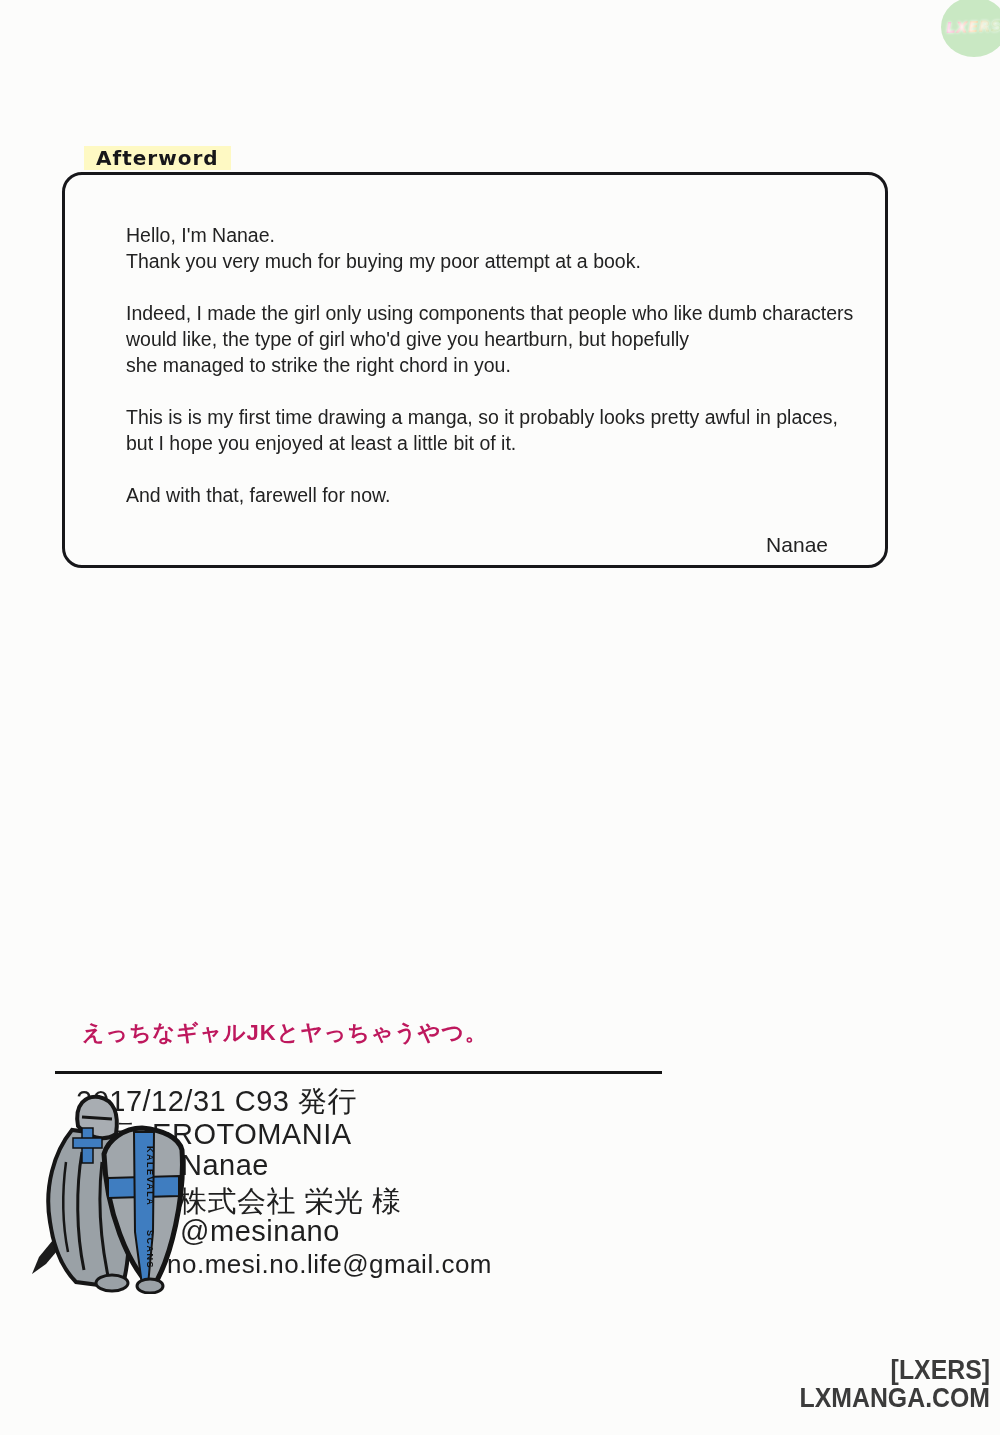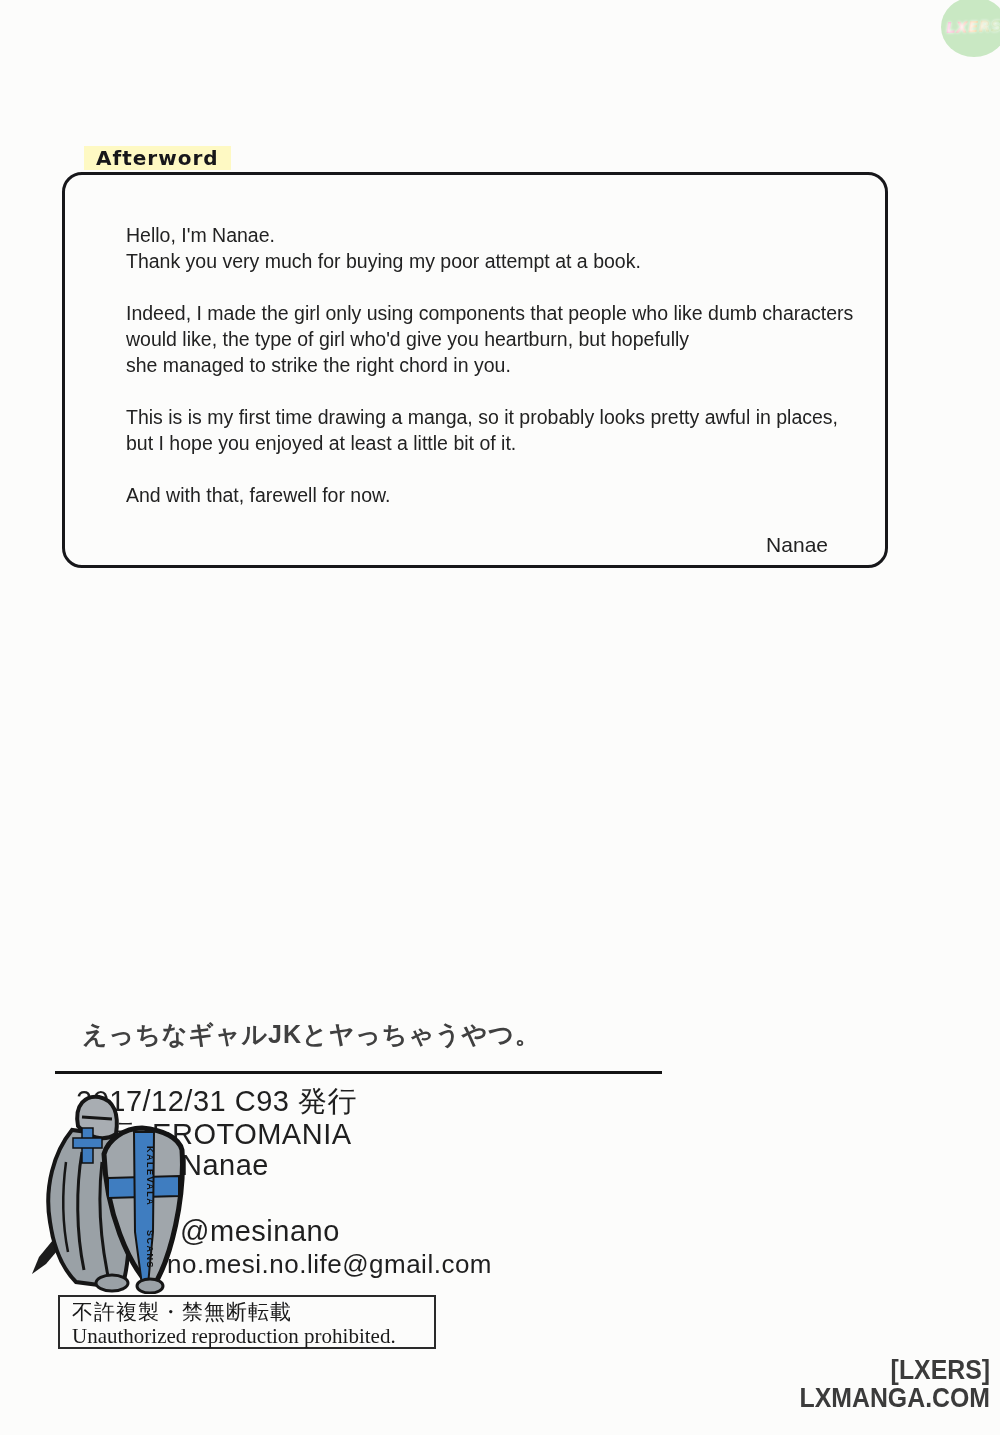--- a/index.html
+++ b/index.html
@@ -44,21 +44,21 @@
     font-size:19.5px; line-height:26px; color:#222;margin-left:38px;
   }
   .afterword-body p { margin:0 0 26px 0; white-space:pre-line; }
   .afterword-sign {
     text-align:right; padding-right:78px; font-size:21px; margin-top:-2px;
   }
 
   
   .book-title {
     position:absolute; left:82px; top:1018px;
-    font-size:25px; font-weight:600; letter-spacing:1px; color:#404040;
+    font-size:22px; font-weight:600; letter-spacing:1px; color:#be185d;
   }
   .title-rule {
     position:absolute; left:55px; top:1071px; width:607px; height:3px;
     background:#141414;
   }
   .cline { position:absolute; font-size:29px; letter-spacing:0.5px; color:#1f1f1f; white-space:nowrap; }
   .c0 { left:76px;  top:1082px; }
   .c1 { left:76px;  top:1115px; }
   .c2 { left:181px; top:1149px; }
   .c3 { left:178px; top:1182px; }
@@ -108,20 +108,21 @@
 but I hope you enjoyed at least a little bit of it.</p>
     <p>And with that, farewell for now.</p>
     <div class="afterword-sign">Nanae</div>
   </div>
 
   <div class="book-title">えっちなギャルJKとヤっちゃうやつ。</div>
   <div class="title-rule"></div>
   <div class="cline c0">2017/12/31 C93 発行</div>
   <div class="cline c1">発行: EROTOMANIA</div>
   <div class="cline c2">Nanae</div>
+  <div class="cline c3">株式会社 栄光 様</div>
   <div class="cline c4">: @mesinano</div>
   <div class="cline c5">no.mesi.no.life@gmail.com</div>
 
   <svg class="knight" width="168" height="202" viewBox="0 0 168 202" xmlns="http://www.w3.org/2000/svg">
 
     <g>
       <polygon points="78,86 87,93 20,172 6,182 13,165" fill="#1c1c1c"></polygon>
       <rect x="68" y="87" width="26" height="6" transform="rotate(-40 81 90)" fill="#1c1c1c"></rect>
     </g>
 
@@ -145,23 +146,19 @@
       <path d="M82,86 L153,84 L153,104 L82,106 Z" fill="#3f7dc0" stroke="#141414" stroke-width="2"></path>
       <path d="M108,40 L128,40 L127,140 L122,193 L116,193 L109,140 Z" fill="#3f7dc0" stroke="#141414" stroke-width="2"></path>
       <text transform="translate(121,54) rotate(90)" font-family="Liberation Sans, sans-serif" font-size="9" font-weight="bold" letter-spacing="1.5" fill="#101010">KALEVALA</text>
       <text transform="translate(121,138) rotate(90)" font-family="Liberation Sans, sans-serif" font-size="9" font-weight="bold" letter-spacing="1.5" fill="#101010">SCANS</text>
     </g>
 
     <ellipse cx="86" cy="191" rx="16" ry="8" fill="#9aa1a6" stroke="#161616" stroke-width="3"></ellipse>
     <ellipse cx="124" cy="194" rx="13" ry="7" fill="#9aa1a6" stroke="#161616" stroke-width="3"></ellipse>
   </svg>
 
-  <div class="notice-box">
-    <div class="notice-jp">不許複製・禁無断転載</div>
-    <div class="notice-en">Unauthorized reproduction prohibited.</div>
-  </div>
 
   <div class="site-mark">
     <div class="l1">[LXERS]</div>
     <div class="l2">LXMANGA.COM</div>
   </div>
 
 </div>
 
 </body></html>

